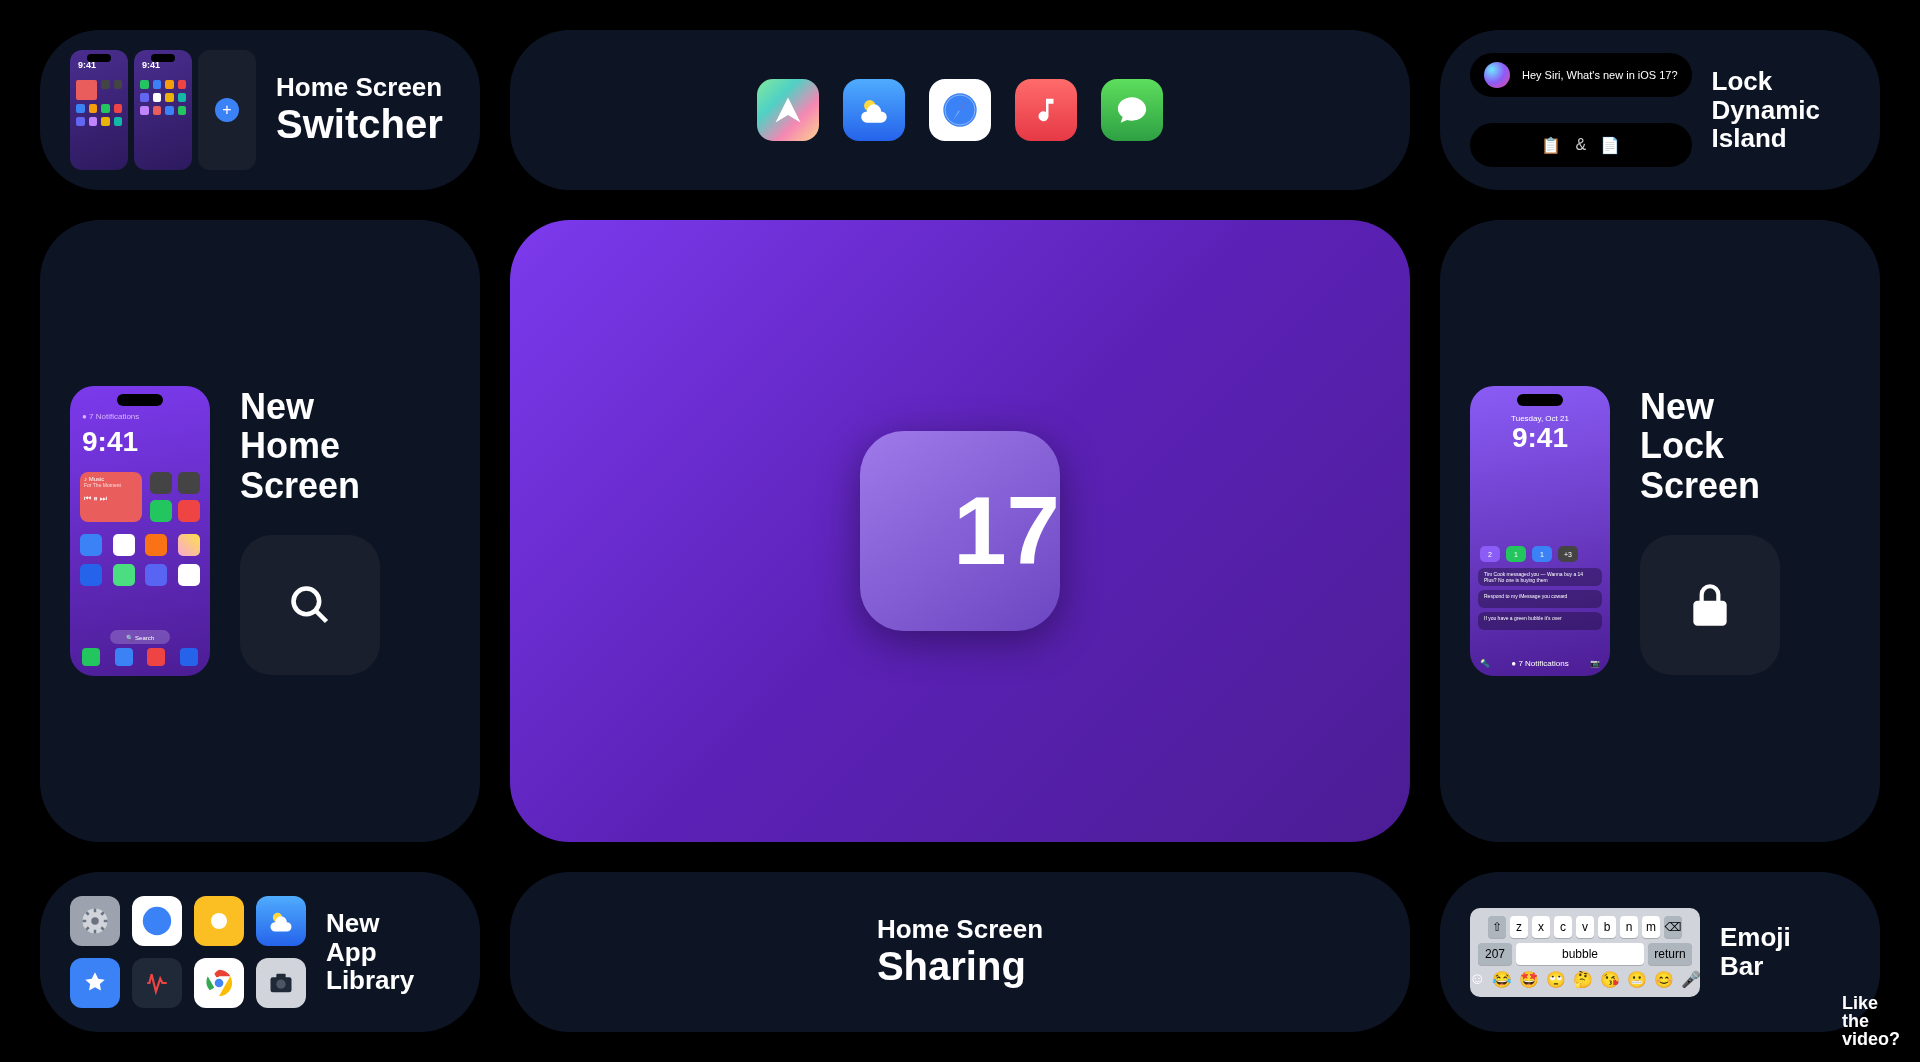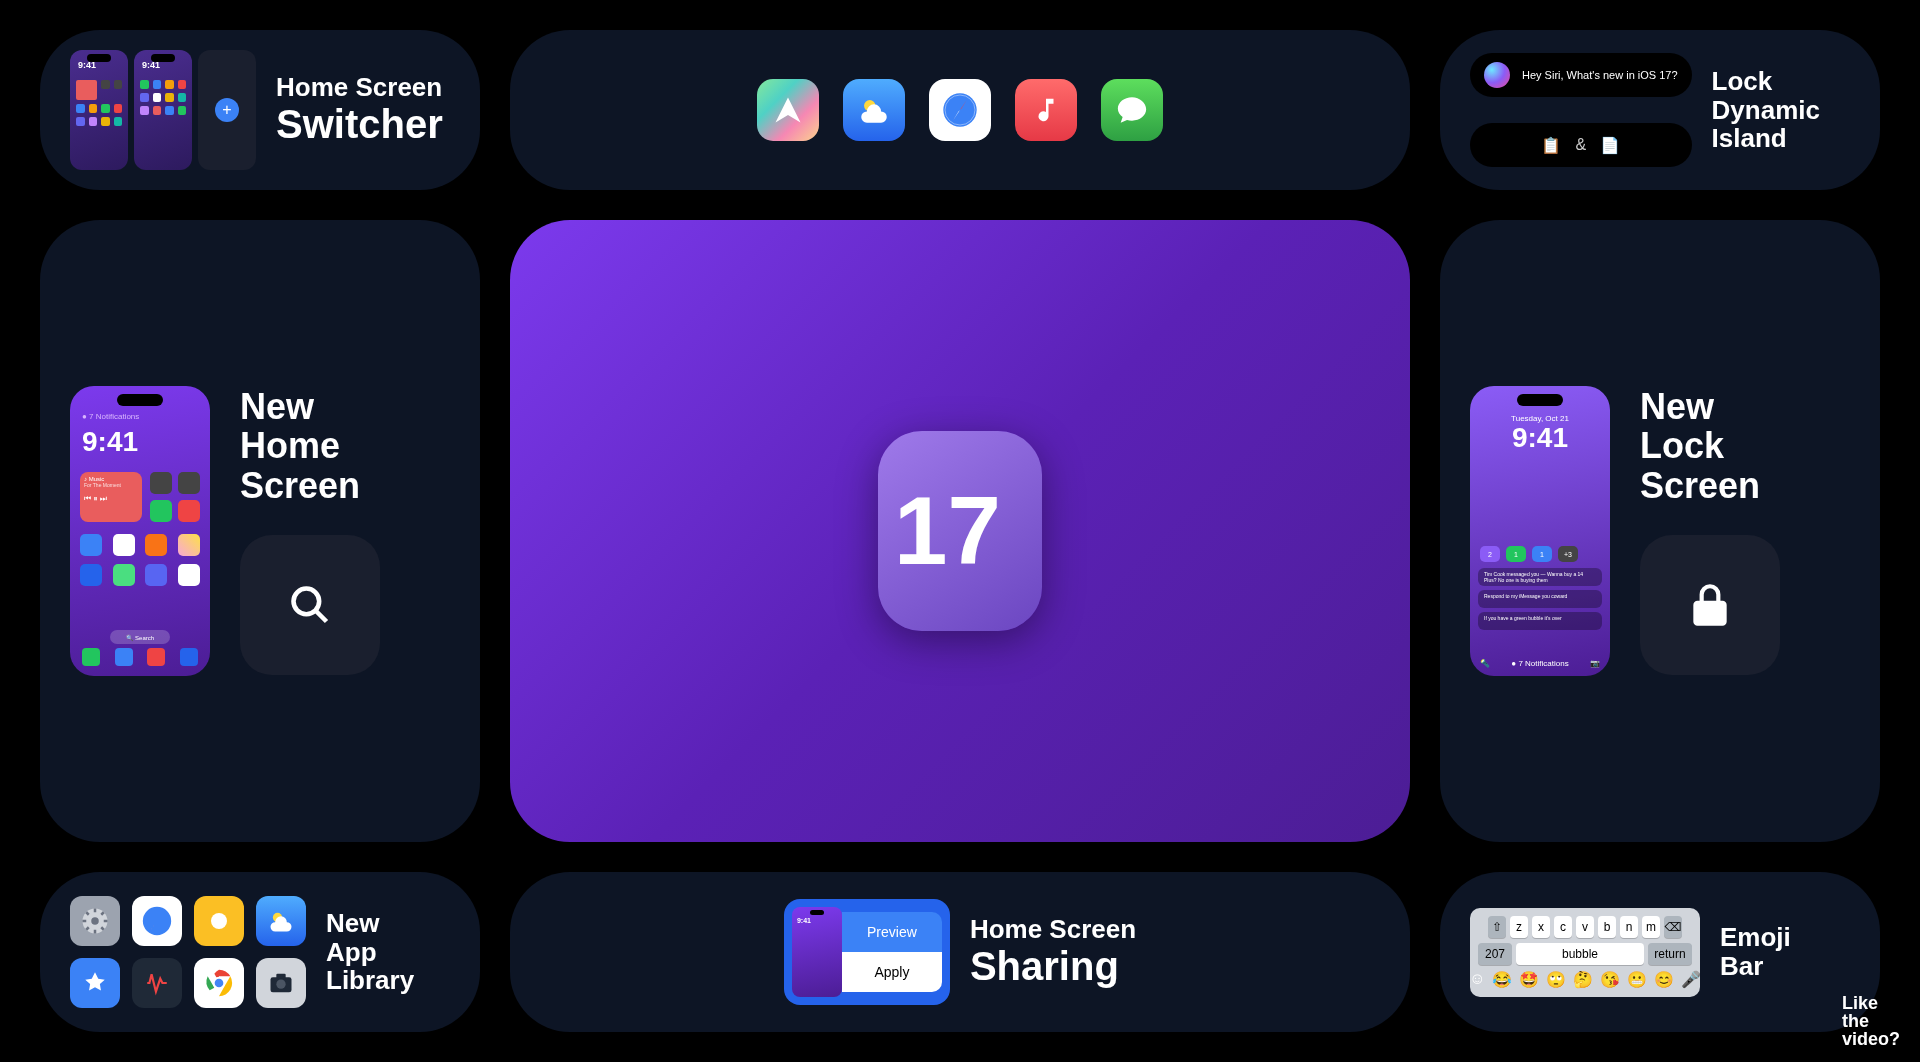--- a/index.html
+++ b/index.html
@@ -66,21 +66,21 @@
 .phone-large .grid div, .phone-large .grid2 div { width:22px; height:22px; border-radius:5px; }
 .phone-large .grid2 { position:absolute; top:148px; left:10px; right:10px; display:grid; grid-template-columns:repeat(4,22px); gap:8px; justify-content:space-between; }
 .phone-large .search-pill { position:absolute; bottom:32px; left:50%; transform:translateX(-50%); width:60px; height:14px; background:rgba(255,255,255,0.2); border-radius:8px; font-size:6px; display:flex; align-items:center; justify-content:center; }
 .phone-large .dock { position:absolute; bottom:6px; left:8px; right:8px; height:22px; display:flex; gap:6px; justify-content:space-around; }
 .phone-large .dock div { width:18px; height:18px; border-radius:4px; }
 
 .new-home-right { display:flex; flex-direction:column; gap:30px; }
 .search-card { width:140px; height:140px; background:#1a1f2e; border-radius:32px; display:flex; align-items:center; justify-content:center; }
 
 .center-hero { grid-column: 2; grid-row: 2; background:linear-gradient(135deg,#7c3aed,#5b21b6,#4c1d95); display:flex; align-items:center; justify-content:center; }
-.hero-badge { width:164px; height:200px; border-radius:44px; background:linear-gradient(145deg,#9f7aea,#6b46c1); display:flex; align-items:center; justify-content:flex-start; font-size:96px; font-weight:600; box-shadow:0 10px 40px rgba(0,0,0,0.4);padding-left:16px; }
+.hero-badge { width:200px; height:200px; border-radius:44px; background:linear-gradient(145deg,#9f7aea,#6b46c1); display:flex; align-items:center; justify-content:flex-end; font-size:96px; font-weight:600; box-shadow:0 10px 40px rgba(0,0,0,0.4);padding-left:16px; }
 
 .new-lock { grid-column: 3; grid-row: 2; padding: 30px; gap: 30px; }
 .lock-phone { width:140px; height:290px; border-radius:24px; background:linear-gradient(170deg,#8b5cf6,#4c1d95); position:relative; overflow:hidden; }
 .lock-phone::before { content:""; position:absolute; top:8px; left:50%; transform:translateX(-50%); width:46px; height:12px; background:#000; border-radius:6px; }
 .lock-phone .date { position:absolute; top:28px; width:100%; text-align:center; font-size:8px; }
 .lock-phone .time { position:absolute; top:36px; width:100%; text-align:center; font-size:28px; font-weight:700; }
 .lock-phone .chips { position:absolute; top:160px; left:10px; display:flex; gap:6px; }
 .lock-phone .chips div { width:20px; height:16px; border-radius:5px; display:flex; align-items:center; justify-content:center; font-size:7px; }
 .lock-phone .notifs { position:absolute; top:182px; left:8px; right:8px; display:flex; flex-direction:column; gap:4px; }
 .lock-phone .notifs div { height:18px; border-radius:6px; background:rgba(0,0,0,0.3); font-size:5px; padding:3px 6px; }
@@ -361,29 +361,20 @@
       </div>
   </div>
   <div class="title">
     <div class="small-title">New</div>
     <div class="small-title">App</div>
     <div class="small-title">Library</div>
   </div>
 </div>
 
 <div class="card home-sharing">
-  <div class="share-visual">
-    <div class="share-mini-phone">
-      <div style="position:absolute;top:10px;left:5px;font-size:7px;font-weight:700">9:41</div>
-    </div>
-    <div class="share-btns">
-      <div class="share-btn">Preview</div>
-      <div class="share-btn">Apply</div>
-    </div>
-  </div>
   <div class="title">
     <div class="small-title">Home Screen</div>
     <div class="big-title">Sharing</div>
   </div>
 </div>
 
 <div class="card emoji-bar">
   <div class="keyboard">
     <div class="kb-row">
       <div class="kb-key special">⇧</div>

